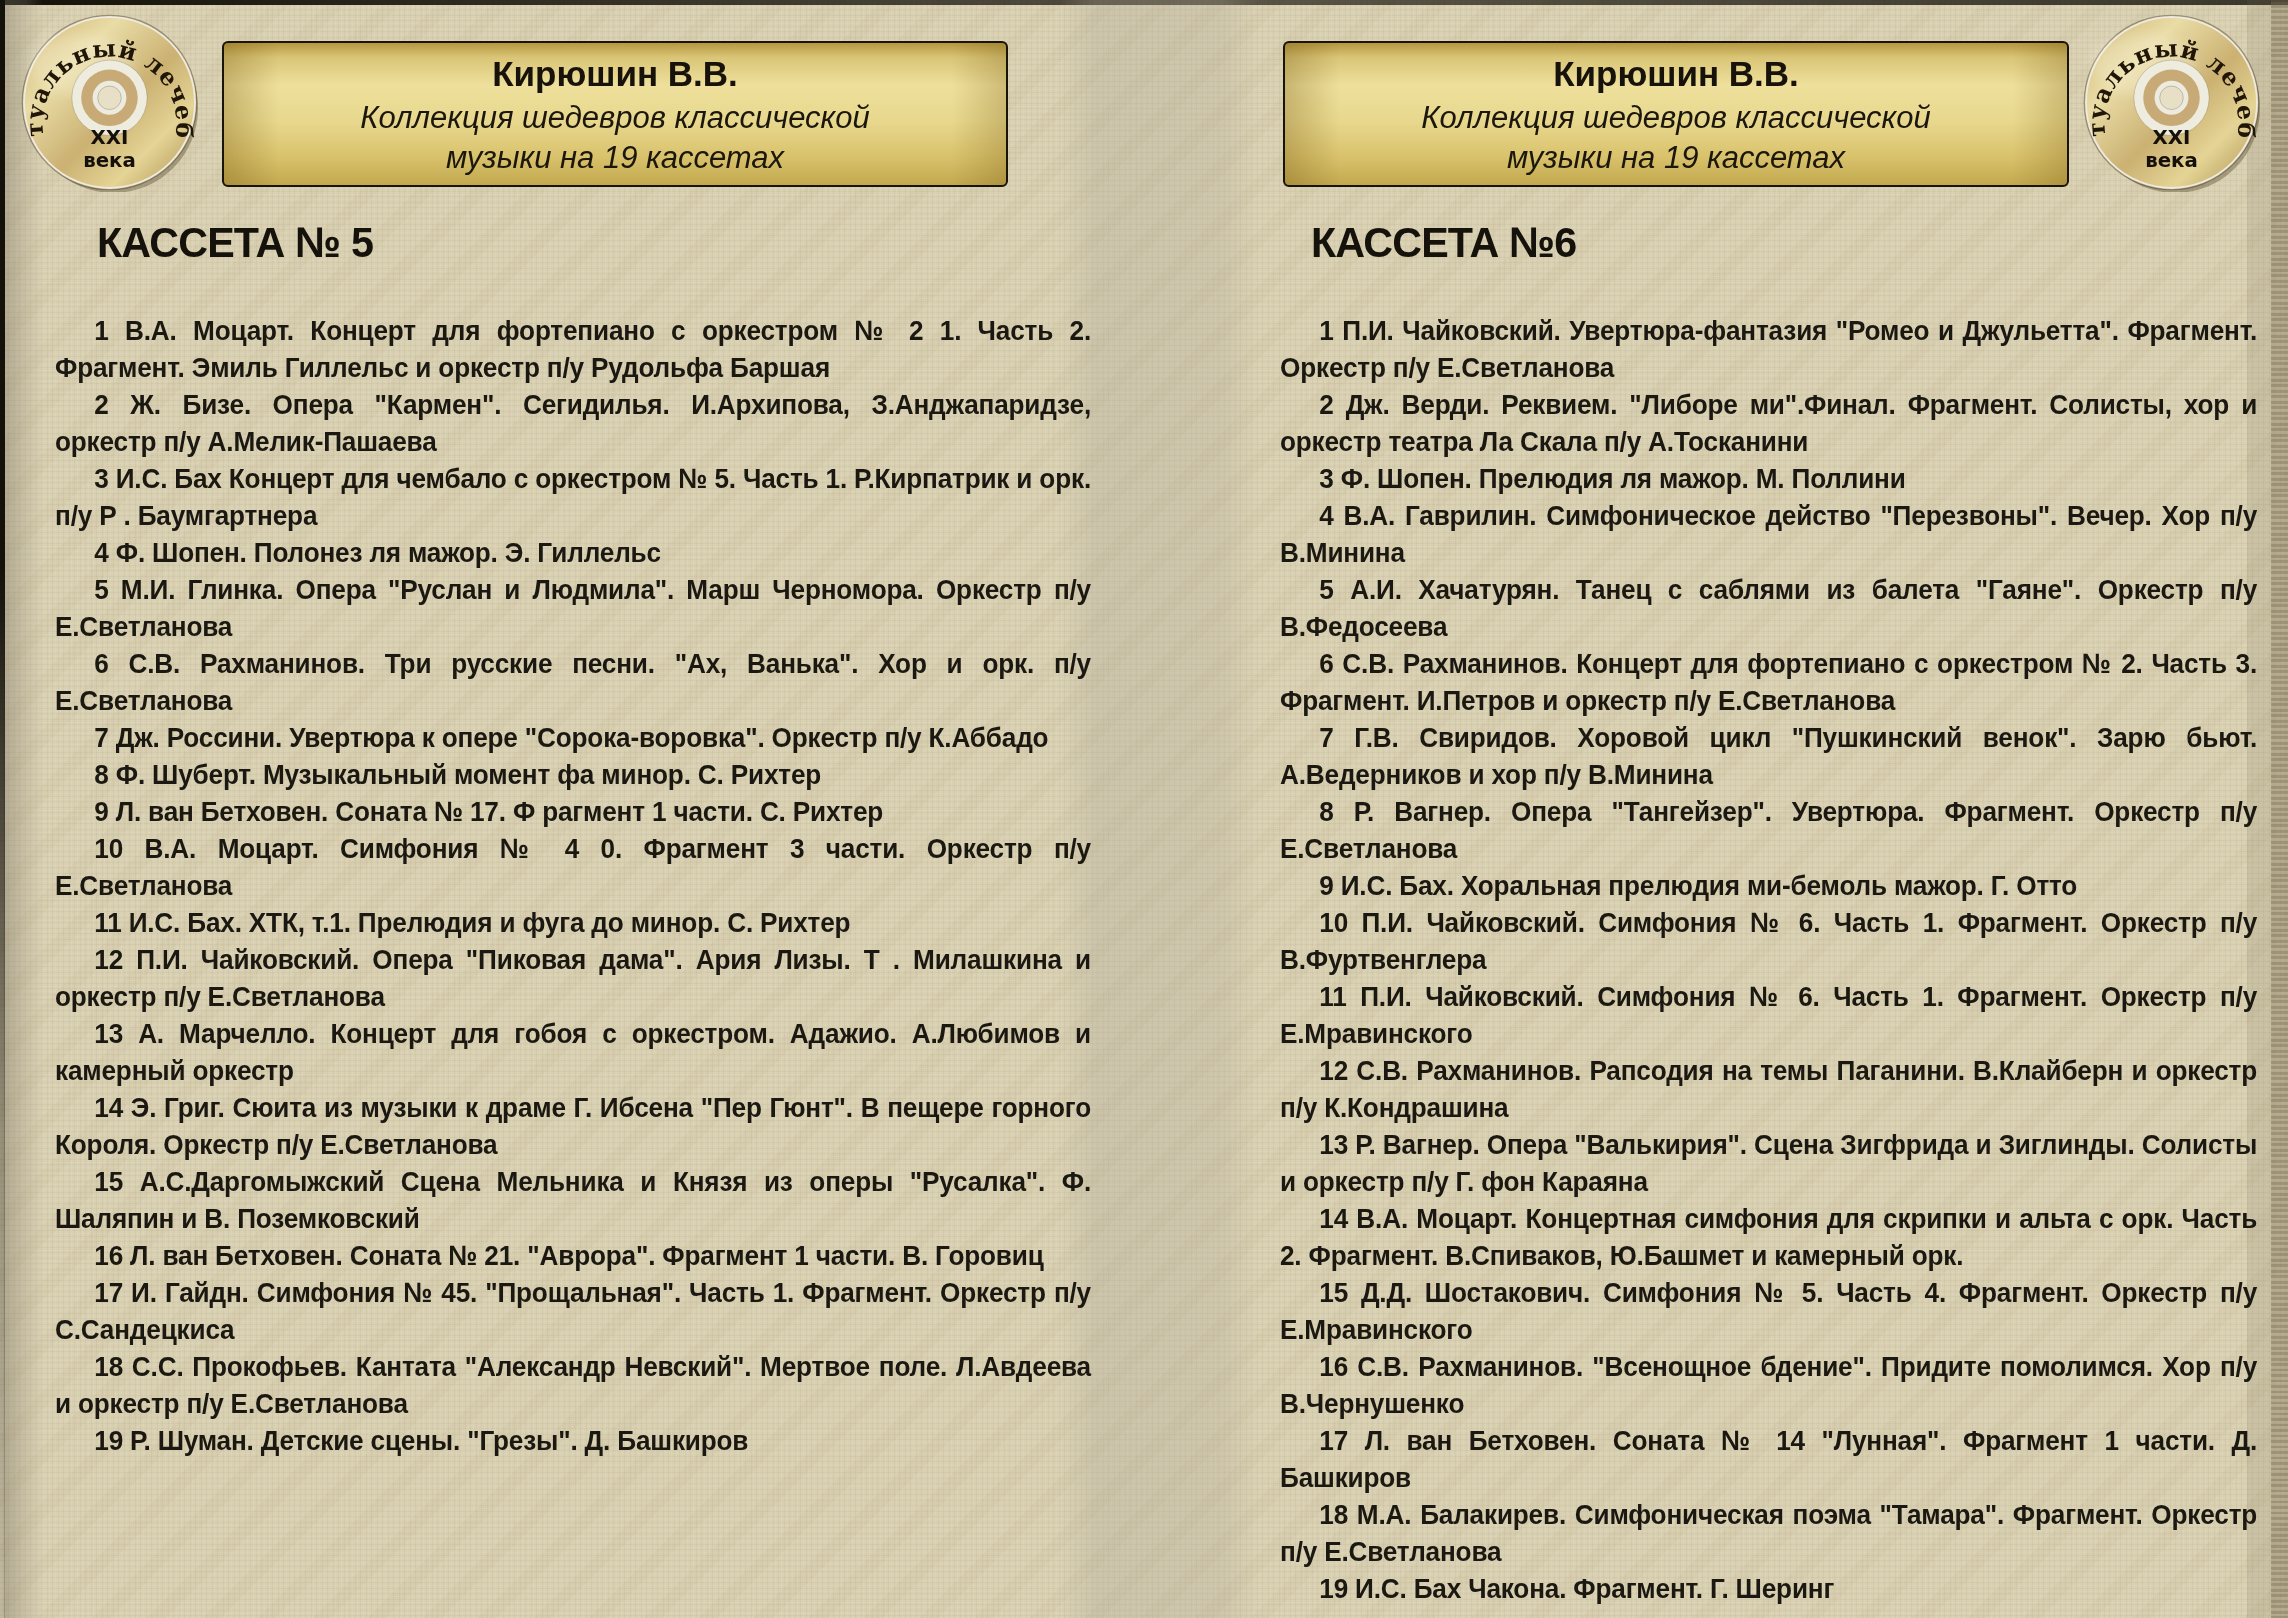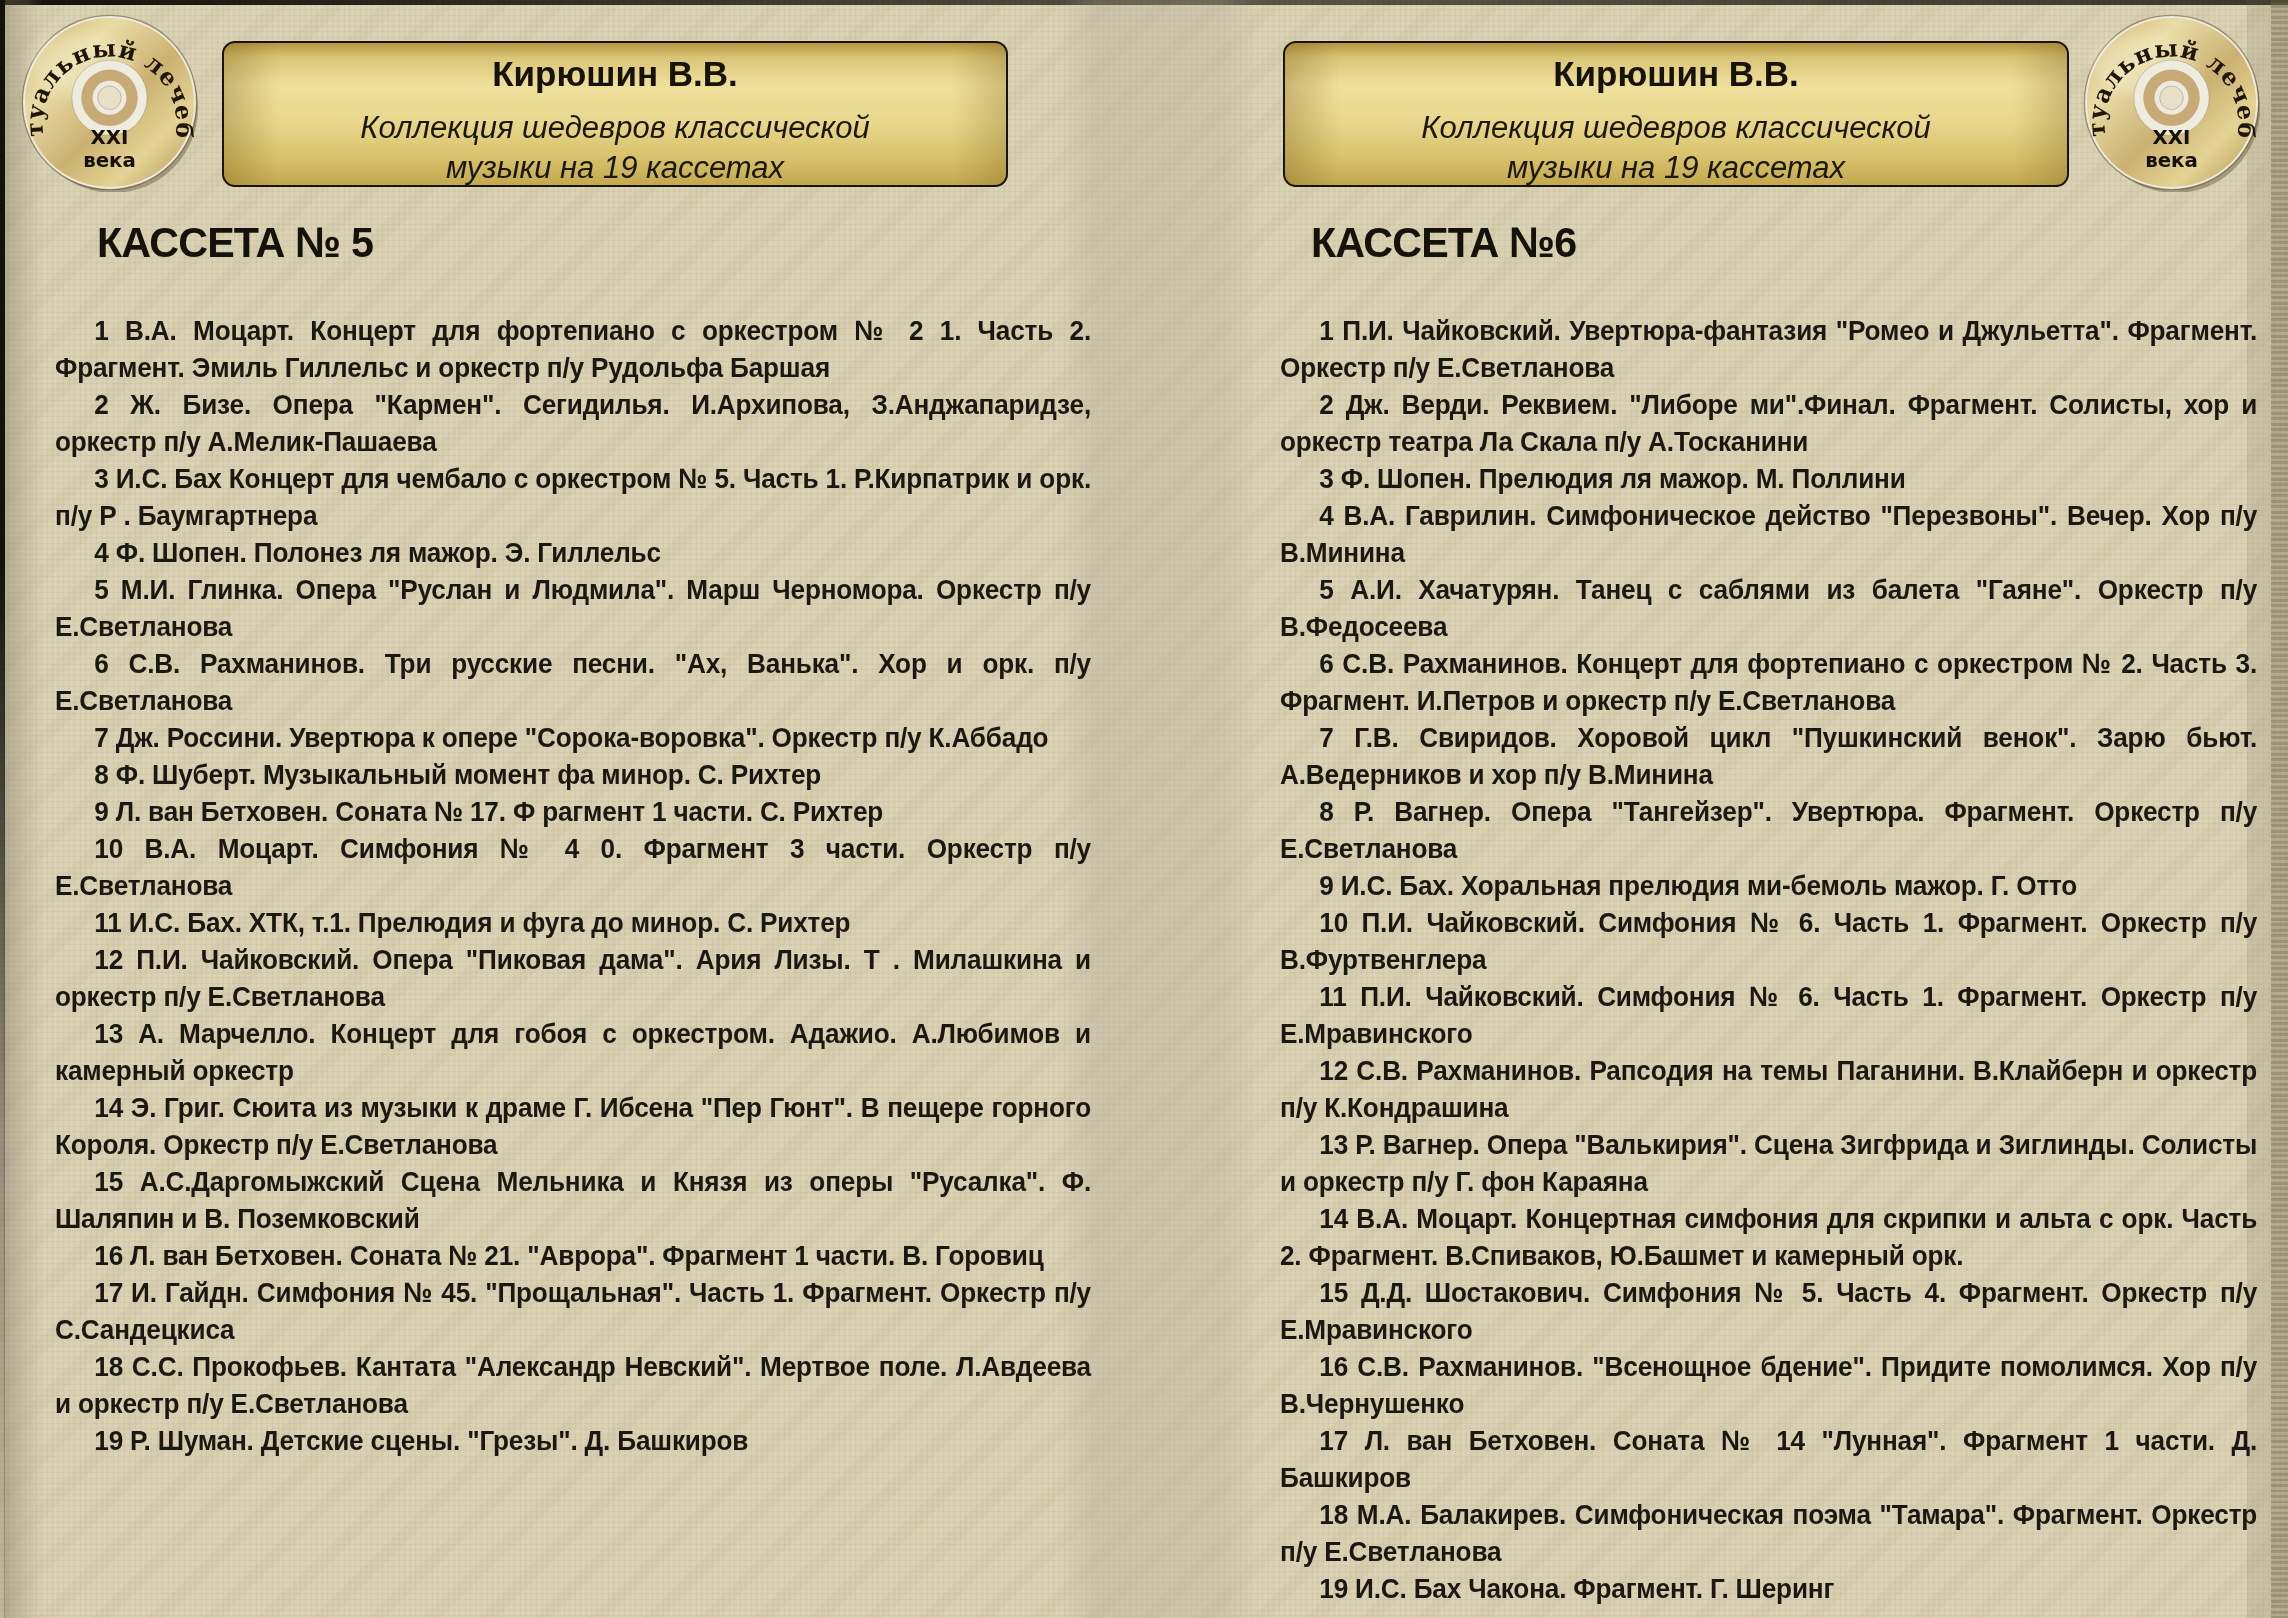--- a/index.html
+++ b/index.html
@@ -29,36 +29,36 @@
   #spine { left:1060px; top:0; width:198px; height:100%;
     background: linear-gradient(90deg, rgba(165,158,140,0) 0%, rgba(168,162,146,0.28) 18%, rgba(175,168,150,0.28) 82%, rgba(165,158,140,0) 100%); }
   #edge-right-wide { right:0; top:0; width:42px; height:100%; background: rgba(120,108,80,0.16); }
   #edge-right { right:0; top:0; width:18.5px; height:100%;
     background: repeating-linear-gradient(0deg, rgba(95,85,60,0.42) 0 2.8px, rgba(140,128,95,0.32) 2.8px 5.5px); }
 
   
   .banner {
     width: 786px; height: 146px;
     border: 2.8px solid #181407;
-    border-radius: 13px;
+    border-radius: 6px;
     box-sizing: border-box;
     text-align: center;
     background:
       linear-gradient(90deg, rgba(120,90,20,0.32) 0%, rgba(120,90,20,0) 7%, rgba(120,90,20,0) 93%, rgba(120,90,20,0.28) 100%),
       linear-gradient(180deg, #b6973f 0%, #d9c577 10%, #eee09c 30%, #e8d88e 55%, #d9c26c 80%, #c2a94f 100%);
     overflow: hidden;
   }
   #banner-left { left:222px; top:41px; }
   #banner-right { left:1283px; top:41px; }
   .banner-title {
     margin-top: 11px;
     font-size: 35px; font-weight: 700; color: #17130a;
   }
   .banner-subtitle {
-    margin-top: 14px;
+    margin-top: 4px;
     font-size: 31px; font-style: italic; font-weight: 500;
     line-height: 1.28; color: #1c170c;
     padding: 0 96px;
   }
 
   
   .cd { width: 179px; height: 179px; }
   #cd-left  { left:20px;  top:13px; }
   #cd-right { left:2082px; top:13px; }
   .cd-arc-text {

